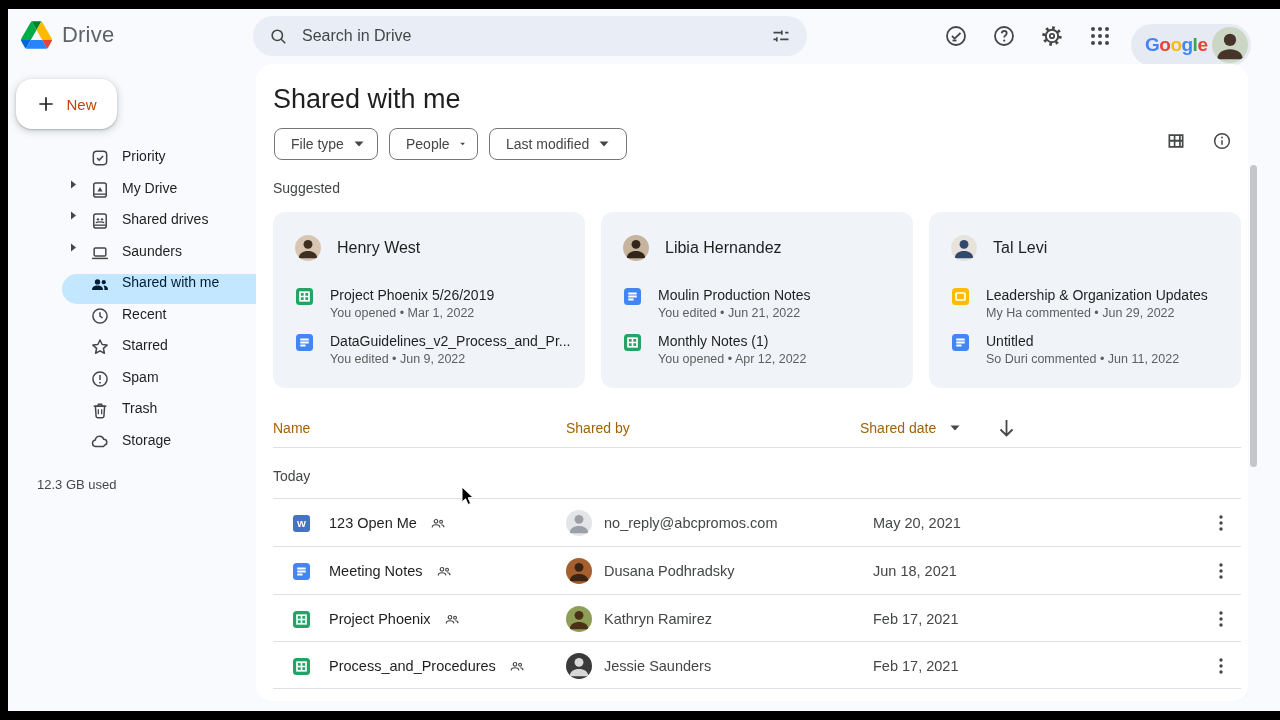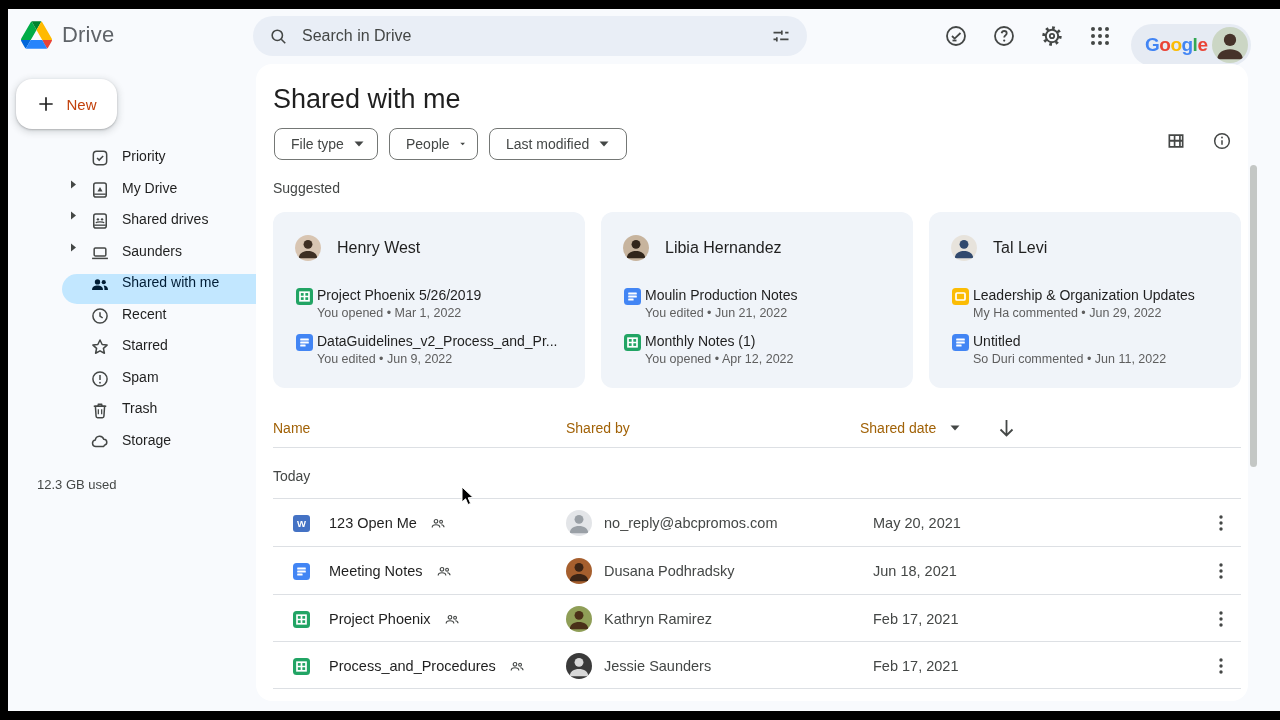--- a/index.html
+++ b/index.html
@@ -44,21 +44,21 @@
   .chip { position:absolute; top:128px; height:32px; border:1px solid #747775; border-radius:8px;
           display:flex; align-items:center; padding:0 12px 0 16px; gap:10px; font-size:14px; color:#444746;
           background:#fff; cursor:pointer; }
   .view-icons { left:1166px; top:131px; display:flex; gap:26px; align-items:center; }
   .view-icons .hdr-icon { width:20px; height:20px; }
   .suggested-lbl { left:273px; top:180px; font-size:14px; color:#444746; }
 
   .sg-card { position:absolute; top:212px; width:312px; height:176px; background:#F0F4F9; border-radius:12px; cursor:pointer; }
   .sg-owner { position:absolute; left:22px; top:23px; display:flex; align-items:center; gap:16px; }
   .sg-owner .name { font-size:16px; font-weight:500; color:#1F1F1F; }
-  .sg-file { position:absolute; left:23px; display:flex; gap:4px; }
+  .sg-file { position:absolute; left:23px; display:flex; gap:17px; }
   .sg-file .f-name { font-size:14px; font-weight:500; color:#1F1F1F; white-space:nowrap; overflow:hidden; max-width:250px; }
   .sg-file .f-meta { font-size:12.5px; color:#5E5E5E; margin-top:3px; }
   .ficon { width:17px; height:17px; flex:none; margin-top:1px; }
 
   .th { position:absolute; top:420px; font-size:14px; font-weight:500; color:#a16207; }
   .divider { position:absolute; left:273px; width:968px; height:1px; background:#DDE0E4; }
   .group-lbl { left:273px; top:468px; font-size:14px; color:#444746; }
 
   .row { position:absolute; left:256px; width:992px; height:47px; cursor:pointer; }
   .cell-name { position:absolute; left:37px; top:0; height:47px; display:flex; align-items:center; gap:19px; }

